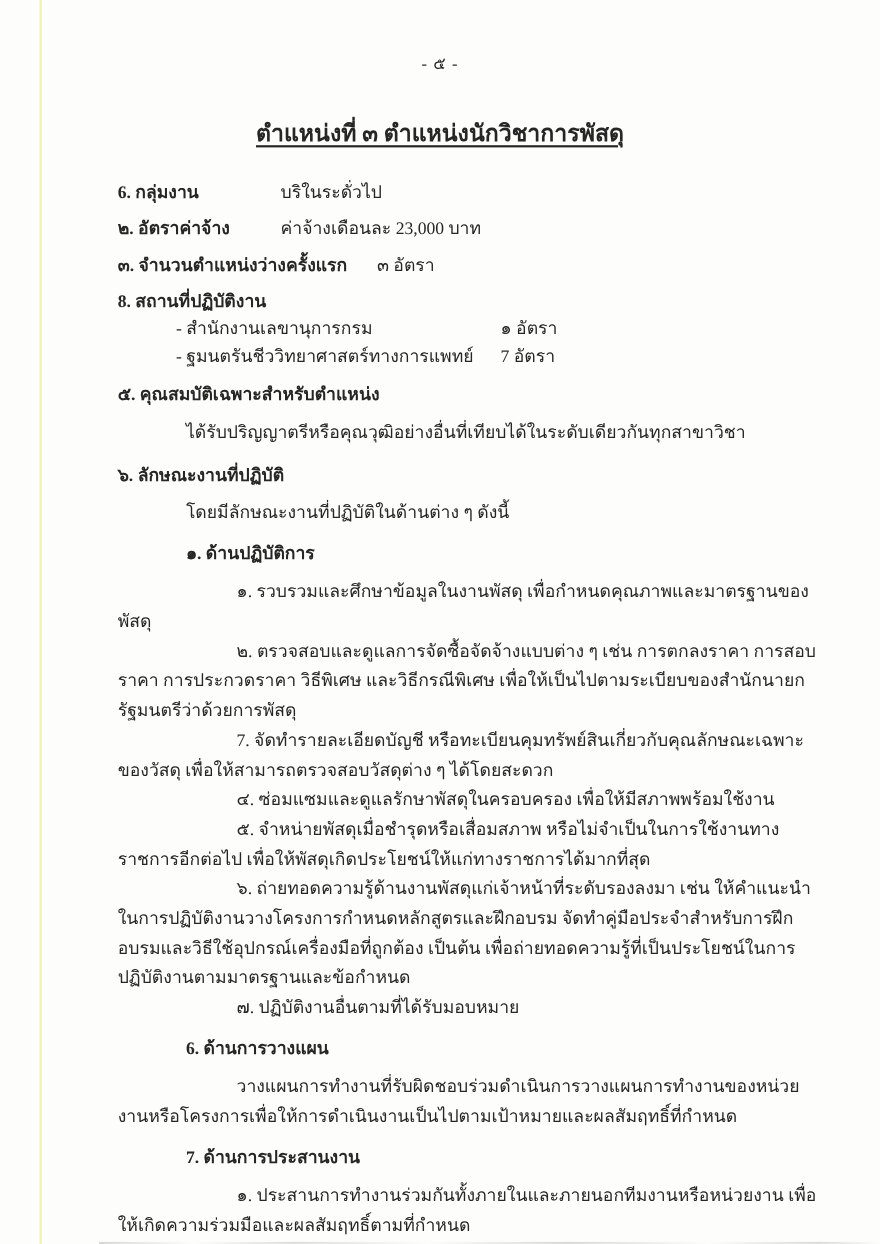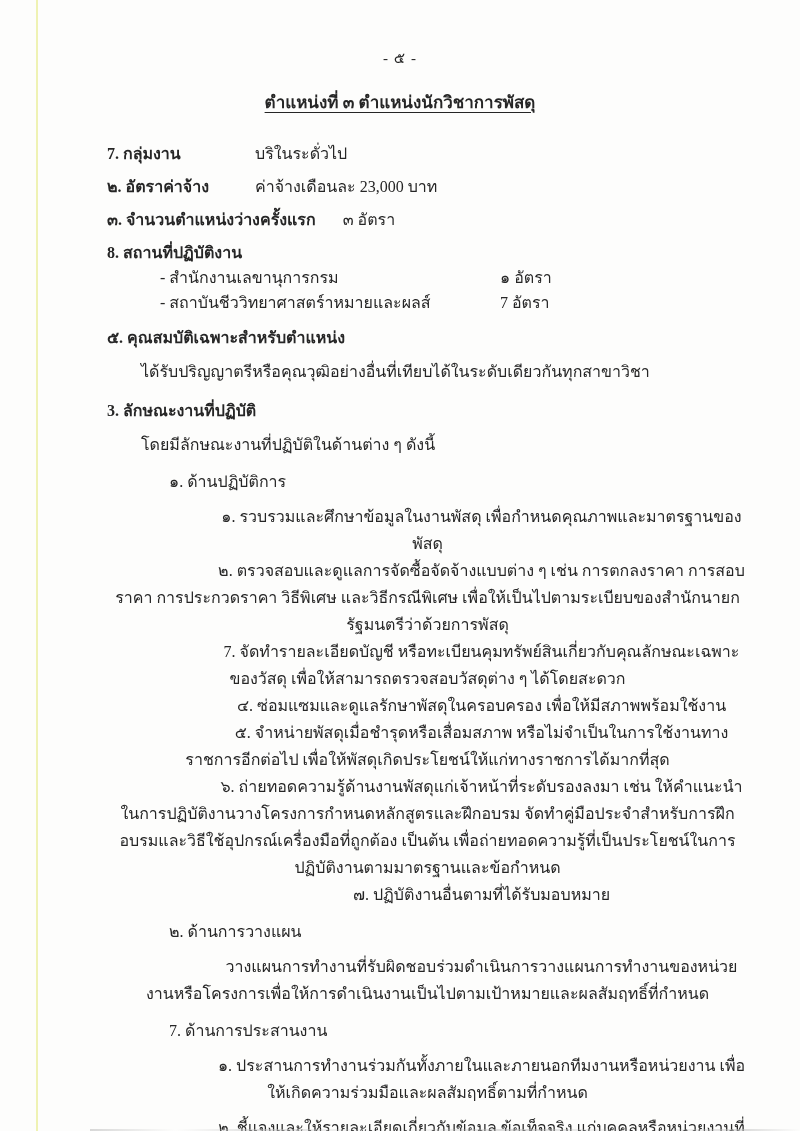--- a/index.html
+++ b/index.html
@@ -40,23 +40,23 @@
       #c0c0c0 92%, rgba(192,192,192,0) 100%);
     opacity: 0.55;
   }
   .page-number {
     padding-top: 46px;
     text-align: center;
     font-size: 15px;
     letter-spacing: 1px;
   }
   .doc-title {
-    margin-top: 18px;
+    margin-top: 34px;
     text-align: center;
-    font-size: 17px;
+    font-size: 21px;
     font-weight: bold;
   }
   .doc-title span {
     text-decoration: underline;
     text-underline-offset: 4px;
   }
   .content {
     margin-left: 107px;
     width: 641px;
   }
@@ -74,39 +74,38 @@
   .field-row.wide-label .field-value { padding-left: 27px; }
   .section-heading {
     font-weight: bold;
     line-height: 24px;
     margin-top: 9px;
   }
   .loc-item {
     margin-top: 1px;
     line-height: 24px;
     display: flex;
-    gap: 45px;
   }
   .loc-name {
     margin-left: 53px;
     width: 295px;
   }
   .loc-count { }
   .indent-text {
     margin-top: 10px;
-    margin-left: 34px;
+    margin-left: 62px;
     line-height: 24px;
   }
   .subsection-heading {
-    font-weight: normal;
+    font-weight: bold;
     margin-top: 13px;
     margin-left: 62px;
     line-height: 24px;
   }
-  .para-block { margin-top: 9px; text-align: center; }
+  .para-block { margin-top: 9px; }
   .para {
     margin: 0;
     line-height: 27px;
     text-indent: 108px;
     overflow-wrap: break-word;
   }
   .sp-before-sub { margin-top: 12px; }
 </style>
 </head>
 <body>
@@ -116,57 +115,57 @@
 
 <div class="page-number">- ๕ -</div>
 
 <div class="doc-title">
   <span>ตำแหน่งที่ ๓ ตำแหน่งนักวิชาการพัสดุ</span>
 </div>
 
 <div class="content">
 
   <div class="field-row">
-    <span class="field-label">7. กลุ่มงาน</span><span class="field-value">บริในระดั่วไป</span>
+    <span class="field-label">6. กลุ่มงาน</span><span class="field-value">บริในระดั่วไป</span>
   </div>
   <div class="field-row">
     <span class="field-label">๒. อัตราค่าจ้าง</span><span class="field-value">ค่าจ้างเดือนละ 23,000 บาท</span>
   </div>
   <div class="field-row wide-label">
     <span class="field-label">๓. จำนวนตำแหน่งว่างครั้งแรก</span><span class="field-value">๓ อัตรา</span>
   </div>
 
   <div class="section-heading">8. สถานที่ปฏิบัติงาน</div>
   <div class="loc-item">
     <span class="loc-name">- สำนักงานเลขานุการกรม</span>
     <span class="loc-count">๑  อัตรา</span>
   </div>
   <div class="loc-item">
-    <span class="loc-name">- สถาบันชีววิทยาศาสตร์าหมายและผลส์</span>
+    <span class="loc-name">- ฐมนตรันชีววิทยาศาสตร์ทางการแพทย์</span>
     <span class="loc-count">7  อัตรา</span>
   </div>
 
   <div class="section-heading" style="margin-top:11px">๕. คุณสมบัติเฉพาะสำหรับตำแหน่ง</div>
   <div class="indent-text">ได้รับปริญญาตรีหรือคุณวุฒิอย่างอื่นที่เทียบได้ในระดับเดียวกันทุกสาขาวิชา</div>
 
-  <div class="section-heading" style="margin-top:15px">3. ลักษณะงานที่ปฏิบัติ</div>
+  <div class="section-heading" style="margin-top:15px">๖. ลักษณะงานที่ปฏิบัติ</div>
   <div class="indent-text">โดยมีลักษณะงานที่ปฏิบัติในด้านต่าง ๆ ดังนี้</div>
 
   <div class="subsection-heading">๑. ด้านปฏิบัติการ</div>
   <div class="para-block">
     <p class="para">๑. รวบรวมและศึกษาข้อมูลในงานพัสดุ เพื่อกำหนดคุณภาพและมาตรฐานของพัสดุ</p>
     <p class="para">๒. ตรวจสอบและดูแลการจัดซื้อจัดจ้างแบบต่าง ๆ เช่น การตกลงราคา การสอบราคา การประกวดราคา วิธีพิเศษ และวิธีกรณีพิเศษ เพื่อให้เป็นไปตามระเบียบของสำนักนายกรัฐมนตรีว่าด้วยการพัสดุ</p>
     <p class="para">7. จัดทำรายละเอียดบัญชี หรือทะเบียนคุมทรัพย์สินเกี่ยวกับคุณลักษณะเฉพาะของวัสดุ เพื่อให้สามารถตรวจสอบวัสดุต่าง ๆ ได้โดยสะดวก</p>
     <p class="para">๔. ซ่อมแซมและดูแลรักษาพัสดุในครอบครอง เพื่อให้มีสภาพพร้อมใช้งาน</p>
     <p class="para">๕. จำหน่ายพัสดุเมื่อชำรุดหรือเสื่อมสภาพ หรือไม่จำเป็นในการใช้งานทางราชการอีกต่อไป เพื่อให้พัสดุเกิดประโยชน์ให้แก่ทางราชการได้มากที่สุด</p>
     <p class="para">๖. ถ่ายทอดความรู้ด้านงานพัสดุแก่เจ้าหน้าที่ระดับรองลงมา เช่น ให้คำแนะนำในการปฏิบัติงานวางโครงการกำหนดหลักสูตรและฝึกอบรม จัดทำคู่มือประจำสำหรับการฝึกอบรมและวิธีใช้อุปกรณ์เครื่องมือที่ถูกต้อง เป็นต้น เพื่อถ่ายทอดความรู้ที่เป็นประโยชน์ในการปฏิบัติงานตามมาตรฐานและข้อกำหนด</p>
     <p class="para">๗. ปฏิบัติงานอื่นตามที่ได้รับมอบหมาย</p>
   </div>
 
-  <div class="subsection-heading sp-before-sub">๒. ด้านการวางแผน</div>
+  <div class="subsection-heading sp-before-sub">6. ด้านการวางแผน</div>
   <div class="para-block">
     <p class="para">วางแผนการทำงานที่รับผิดชอบร่วมดำเนินการวางแผนการทำงานของหน่วยงานหรือโครงการเพื่อให้การดำเนินงานเป็นไปตามเป้าหมายและผลสัมฤทธิ์ที่กำหนด</p>
   </div>
 
   <div class="subsection-heading sp-before-sub">7. ด้านการประสานงาน</div>
   <div class="para-block">
     <p class="para">๑. ประสานการทำงานร่วมกันทั้งภายในและภายนอกทีมงานหรือหน่วยงาน เพื่อให้เกิดความร่วมมือและผลสัมฤทธิ์ตามที่กำหนด</p>
     <p class="para" style="margin-top:8px">๒. ชี้แจงและให้รายละเอียดเกี่ยวกับข้อมูล ข้อเท็จจริง แก่บุคคลหรือหน่วยงานที่เกี่ยวข้อง เพื่อสร้างความเข้าใจหรือความร่วมมือในการดำเนินงานตามที่ได้รับมอบหมาย</p>
   </div>
 

